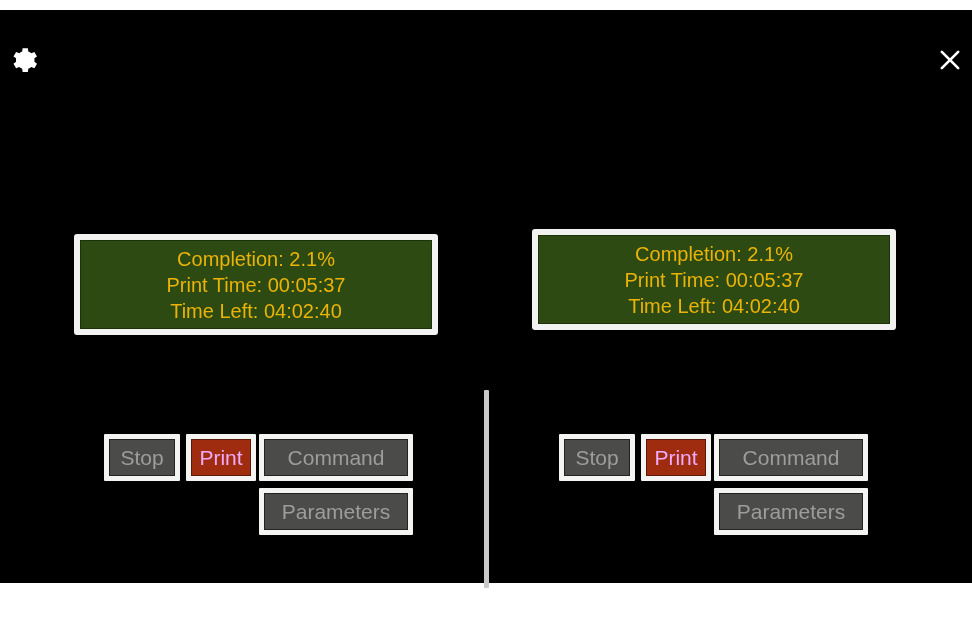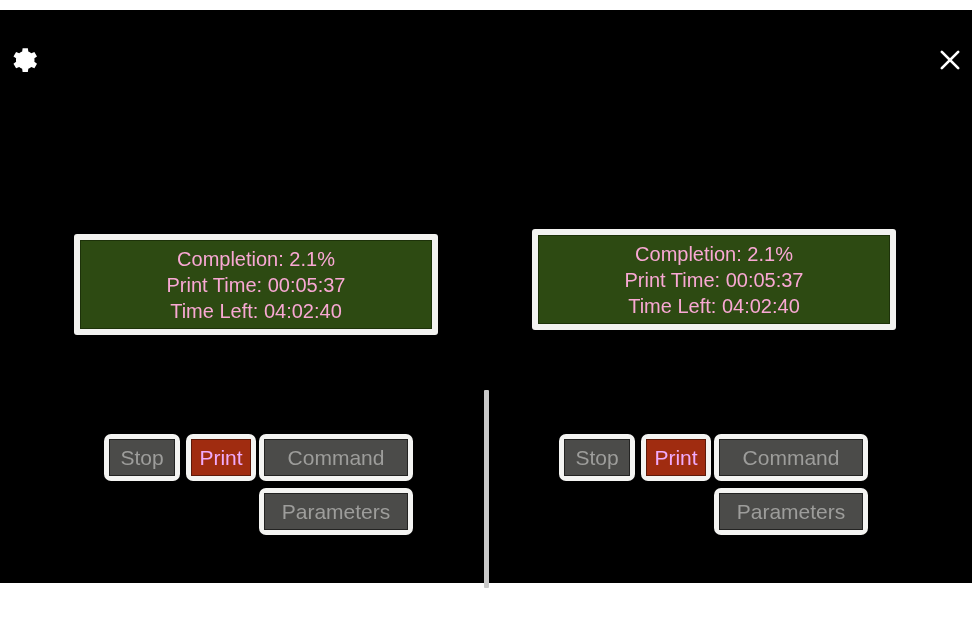--- a/index.html
+++ b/index.html
@@ -114,34 +114,34 @@
     height: 100%;
     background: #2d4a12;
     box-sizing: border-box;
     display: flex;
     flex-direction: column;
     align-items: center;
     justify-content: center;
     border: 1px solid #1d3209;
   }
   .status-line {
-    color: #f9a8d4;
+    color: #eab308;
     font-size: 20px;
     line-height: 26px;
     white-space: nowrap;
   }
 
   .panel-left  { left: 74px;  top: 224px; width: 364px; height: 101px; }
   .panel-right { left: 46px;  top: 219px; width: 364px; height: 101px; }
 
   
   .btn {
     position: absolute;
     background: #f4f4f2;
-    border-radius: 7px;
+    border-radius: 1px;
     box-sizing: border-box;
     padding: 5px;
     cursor: pointer;
   }
   .btn-face {
     width: 100%;
     height: 100%;
     box-sizing: border-box;
     display: flex;
     align-items: center;

